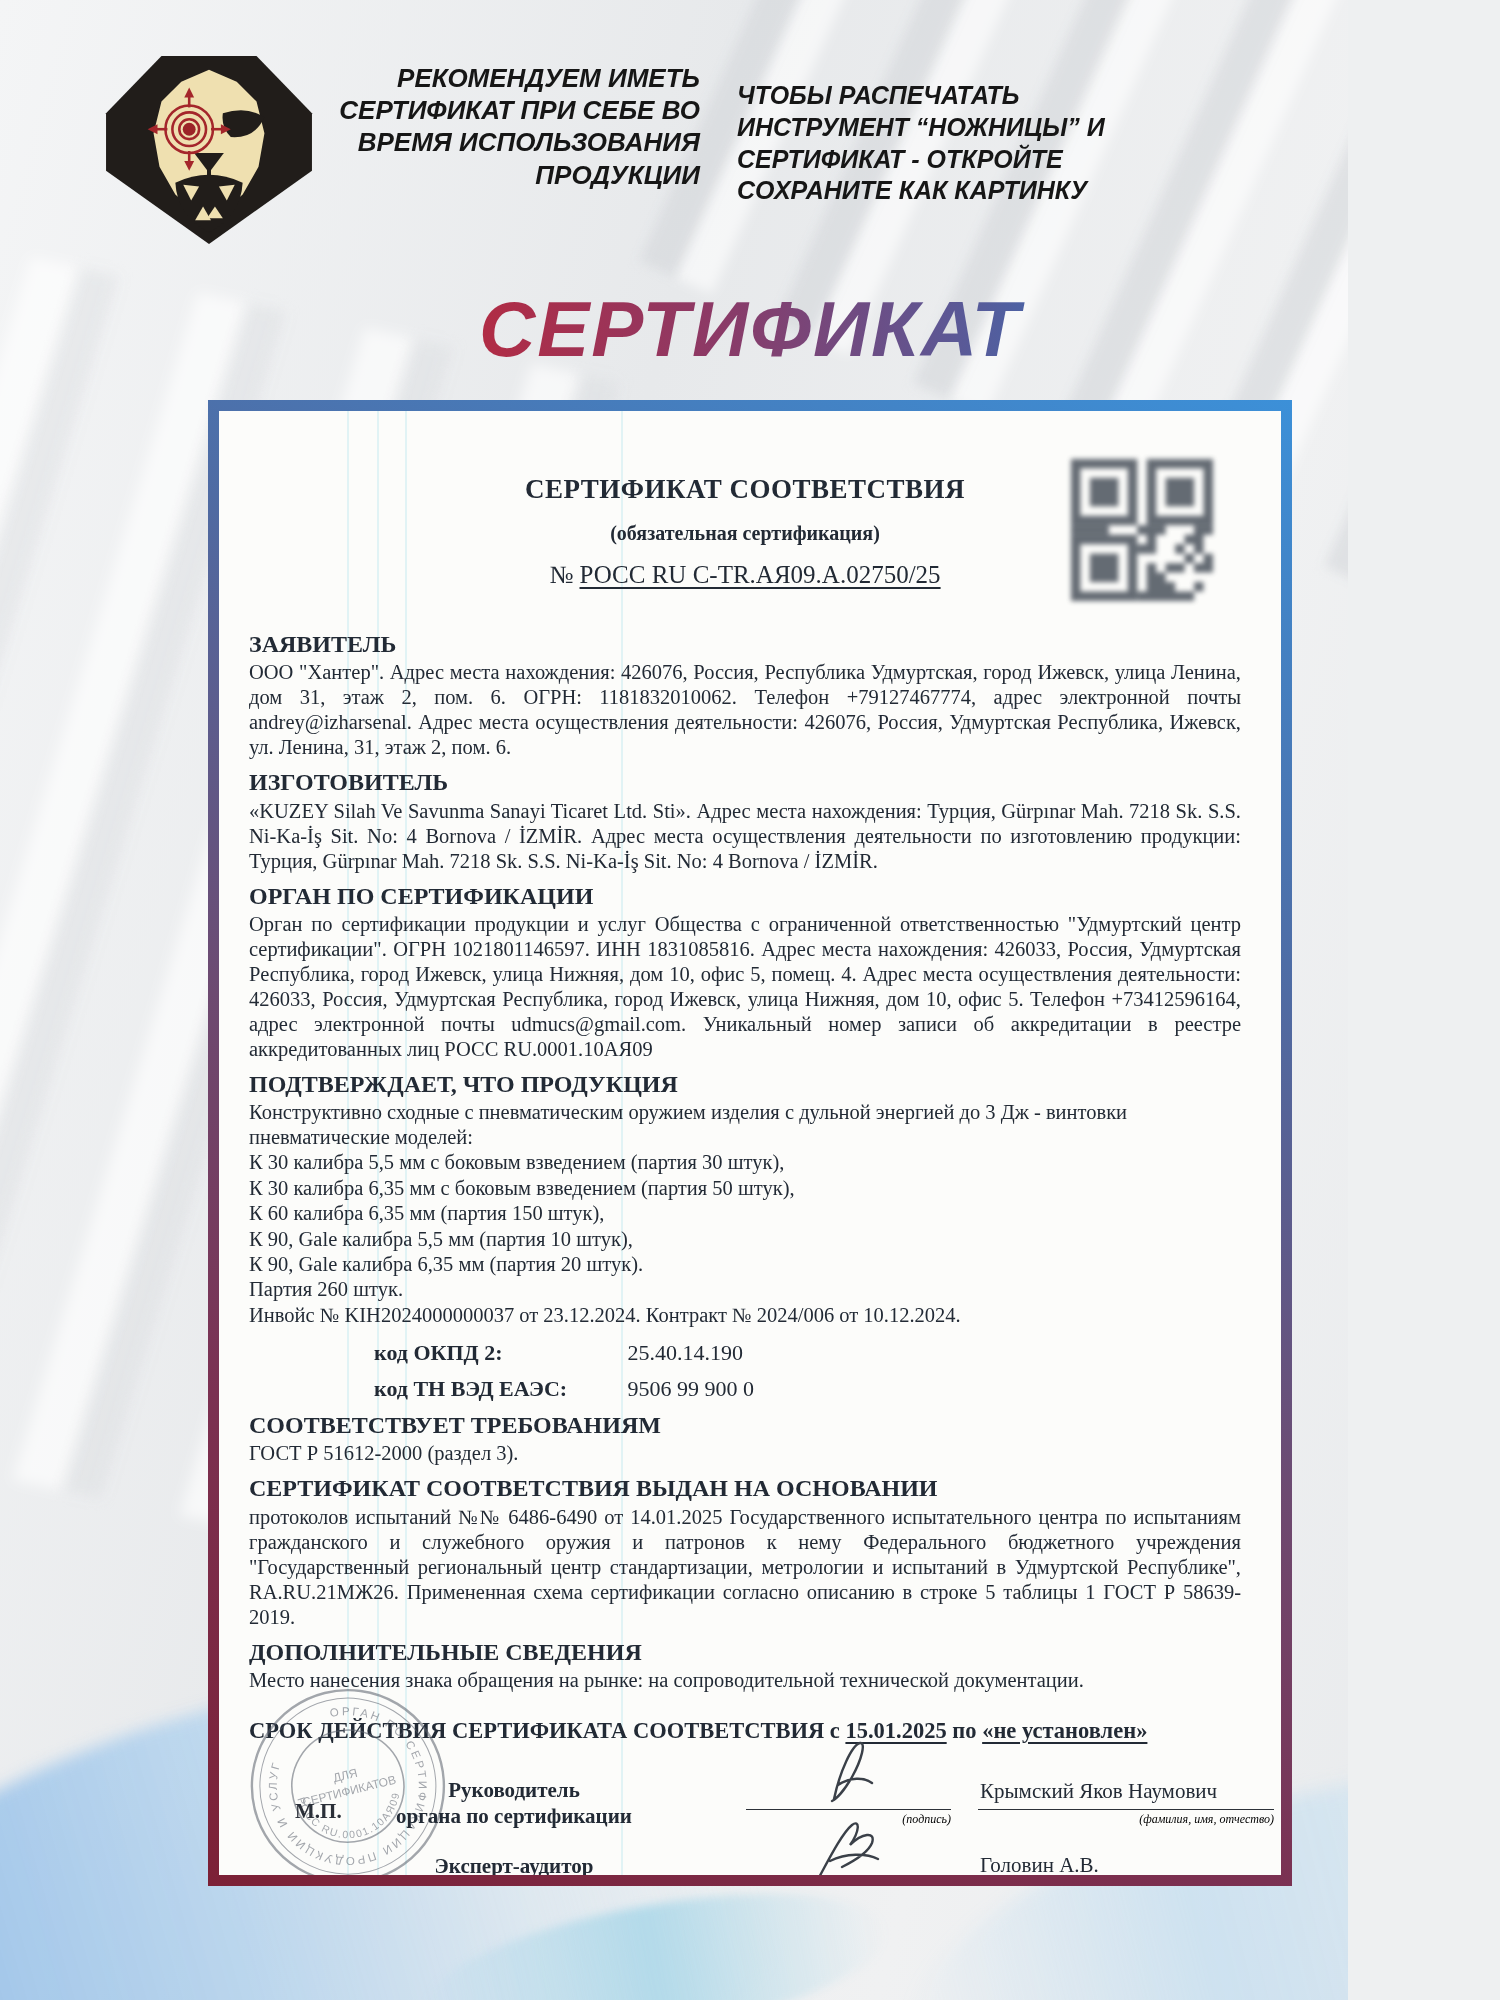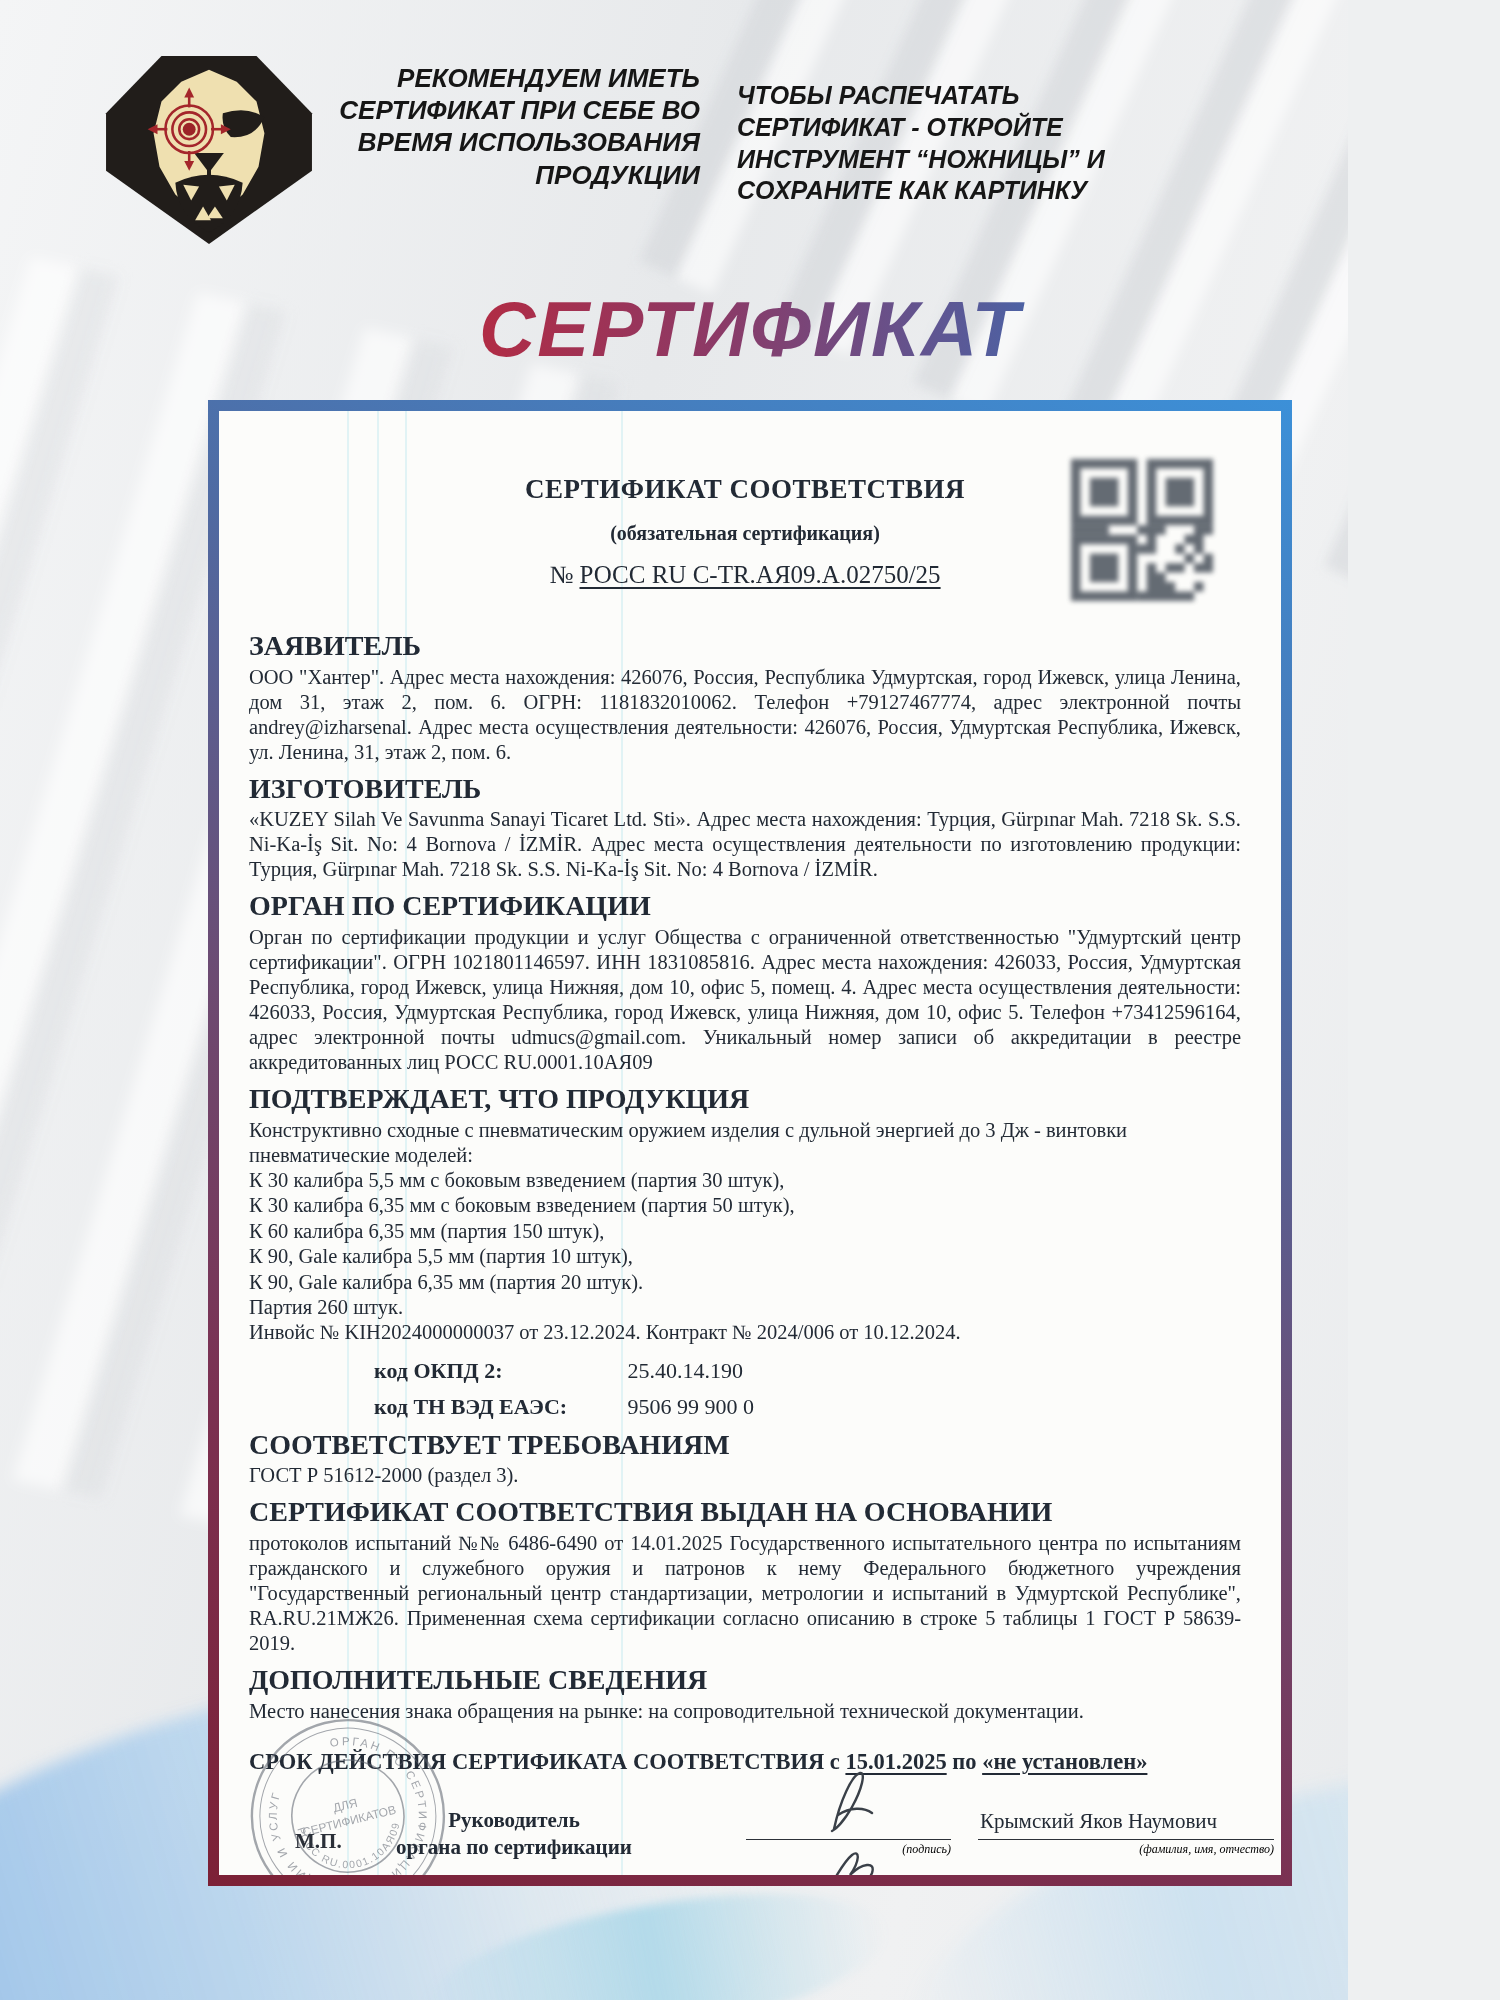--- a/index.html
+++ b/index.html
@@ -45,21 +45,21 @@
   .sl1{left:128px;} .sl2{left:158px;} .sl3{left:186px;} .sl4{left:402px;}
 
   .doc-content{position:relative;padding:62px 40px 0 30px;font-size:20.5px;line-height:1.22;}
   .doc-head{text-align:center;margin-bottom:40px;}
   .doc-title{font-size:27px;font-weight:bold;letter-spacing:.5px;}
   .doc-subtitle{font-size:20px;font-weight:bold;margin-top:15px;}
   .doc-number{font-size:25px;margin-top:15px;}
   .doc-number .num{text-decoration:underline;text-underline-offset:4px;}
 
   .sec{margin-top:9px;}
-  .sec h3{font-size:28px;font-weight:bold;margin:8px 0 3px 0;line-height:1.1;}
+  .sec h3{font-size:24px;font-weight:bold;margin:8px 0 3px 0;line-height:1.1;}
   .sec p{margin:0;text-align:justify;}
   .plain-lines div{line-height:1.24;}
 
   .qr{position:absolute;left:852px;top:48px;width:142px;height:142px;filter:blur(2.5px);opacity:.85;}
 
   .codes{margin:12px 0 4px 125px;}
   .code-row{margin-bottom:9px;font-size:22px;}
   .code-label{display:inline-block;width:248px;font-weight:bold;}
   .code-value{display:inline-block;}
 
@@ -126,22 +126,22 @@
   </div>
 
   <div class="note note-left">
     <span>РЕКОМЕНДУЕМ ИМЕТЬ</span>
     <span>СЕРТИФИКАТ ПРИ СЕБЕ ВО</span>
     <span>ВРЕМЯ ИСПОЛЬЗОВАНИЯ</span>
     <span>ПРОДУКЦИИ</span>
   </div>
   <div class="note note-right">
     <span>ЧТОБЫ РАСПЕЧАТАТЬ</span>
+    <span>ИНСТРУМЕНТ “НОЖНИЦЫ” И</span>
     <span>СЕРТИФИКАТ - ОТКРОЙТЕ</span>
-    <span>ИНСТРУМЕНТ “НОЖНИЦЫ” И</span>
     <span>СОХРАНИТЕ КАК КАРТИНКУ</span>
   </div>
 
   <div class="page-title">СЕРТИФИКАТ</div>
 
   <div class="cert-frame">
     <div class="cert-doc">
       <div class="scanline sl1"></div>
       <div class="scanline sl2"></div>
       <div class="scanline sl3"></div>

